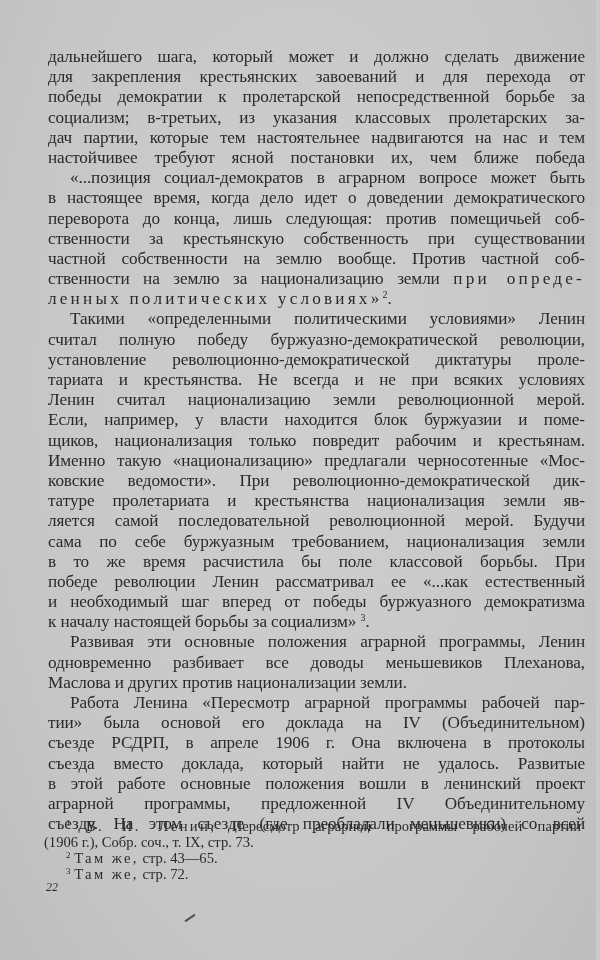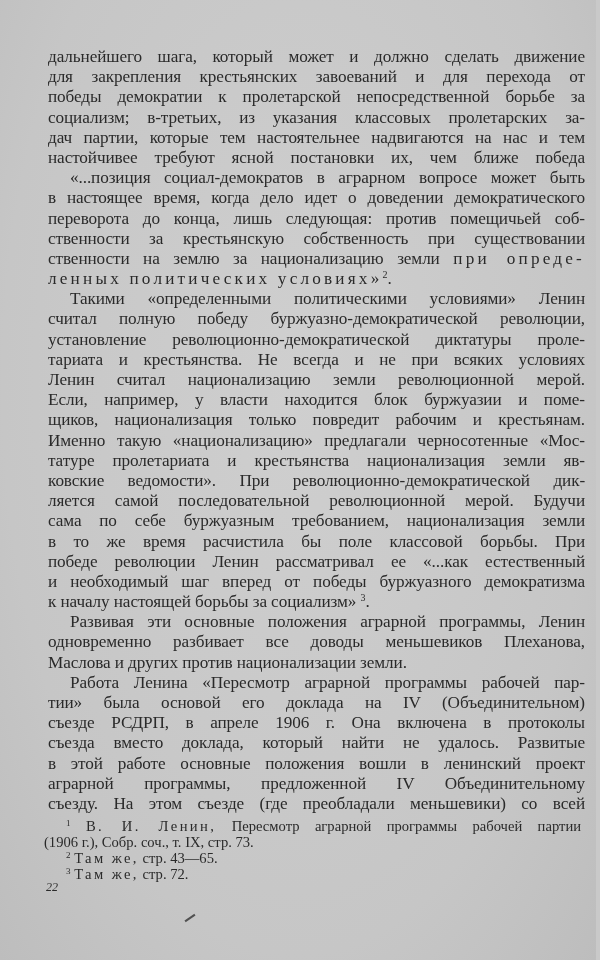--- a/index.html
+++ b/index.html
@@ -47,35 +47,36 @@
       <span class="line">социализм; в-третьих, из указания классовых пролетарских за-</span>
       <span class="line">дач партии, которые тем настоятельнее надвигаются на нас и тем</span>
       <span class="line">настойчивее требуют ясной постановки их, чем ближе победа</span>
     </div>
 
     <div>
       <span class="line indent">«...позиция социал-демократов в аграрном вопросе может быть</span>
       <span class="line">в настоящее время, когда дело идет о доведении демократического</span>
       <span class="line">переворота до конца, лишь следующая: против помещичьей соб-</span>
       <span class="line">ственности за крестьянскую собственность при существовании</span>
+      <span class="line">частной собственности на землю вообще. Против частной соб-</span>
       <span class="line"><span>ственности на землю за национализацию земли</span> <span class="sp">при опреде-</span></span>
       <span class="line last"><span class="sp">ленных политических условиях»</span><sup>2</sup><span>.</span></span>
     </div>
 
     <div>
       <span class="line indent">Такими «определенными политическими условиями» Ленин</span>
       <span class="line">считал полную победу буржуазно-демократической революции,</span>
       <span class="line">установление революционно-демократической диктатуры проле-</span>
       <span class="line">тариата и крестьянства. Не всегда и не при всяких условиях</span>
       <span class="line">Ленин считал национализацию земли революционной мерой.</span>
       <span class="line">Если, например, у власти находится блок буржуазии и поме-</span>
       <span class="line">щиков, национализация только повредит рабочим и крестьянам.</span>
       <span class="line">Именно такую «национализацию» предлагали черносотенные «Мос-</span>
+      <span class="line">ковские ведомости». При революционно-демократической дик-</span>
       <span class="line">татуре пролетариата и крестьянства национализация земли яв-</span>
-      <span class="line">ковские ведомости». При революционно-демократической дик-</span>
       <span class="line">ляется самой последовательной революционной мерой. Будучи</span>
       <span class="line">сама по себе буржуазным требованием, национализация земли</span>
       <span class="line">в то же время расчистила бы поле классовой борьбы. При</span>
       <span class="line">победе революции Ленин рассматривал ее «...как естественный</span>
       <span class="line">и необходимый шаг вперед от победы буржуазного демократизма</span>
       <span class="line last"><span>к началу настоящей борьбы за социализм»</span> <sup>3</sup><span>.</span></span>
     </div>
 
     <div>
       <span class="line indent">Развивая эти основные положения аграрной программы, Ленин</span>

